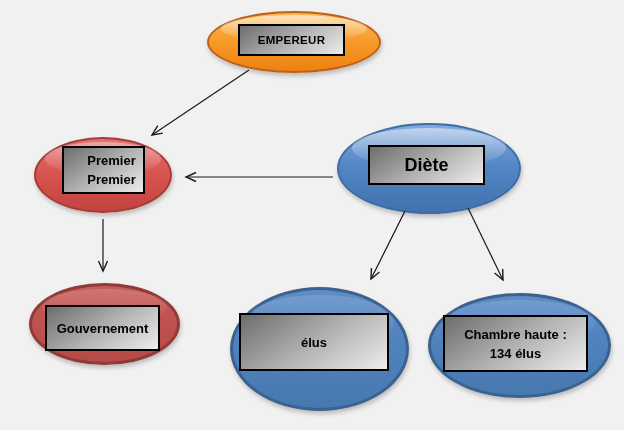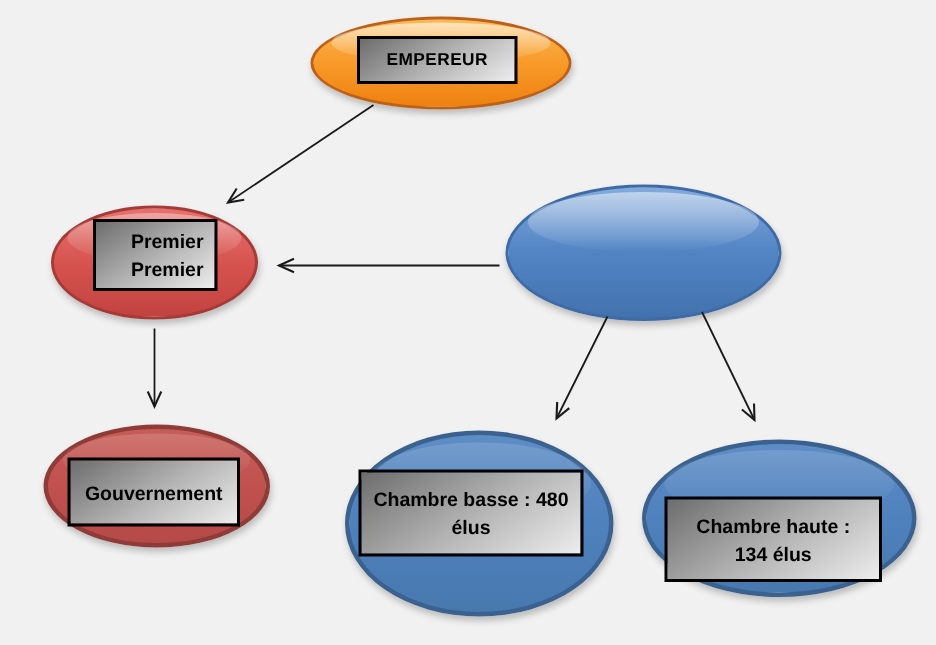--- a/index.html
+++ b/index.html
@@ -56,21 +56,21 @@
     background:linear-gradient(145deg,#6d6d6d 0%,#b3b3b3 52%,#ededed 100%);
     border:2px solid #000;box-sizing:border-box;
     color:#000;font-weight:bold;text-align:center;
   }
   .labelbox div{white-space:nowrap;}
   .lb-empereur{left:238px;top:24px;width:107px;height:32px;font-size:11.5px;letter-spacing:.3px;}
   .lb-premier {left:62px;top:146px;width:83px;height:48px;font-size:13px;line-height:19px;padding-left:16px;}
   .lb-diete   {left:368px;top:145px;width:117px;height:40px;font-size:18px;}
   .lb-gouvernement{left:45px;top:305px;width:115px;height:46px;font-size:13px;}
   .lb-basse   {left:239px;top:313px;width:150px;height:58px;font-size:13px;line-height:19px;}
-  .lb-haute   {left:443px;top:315px;width:145px;height:57px;font-size:13px;line-height:19px;margin-top:16px;}
+  .lb-haute   {left:443px;top:315px;width:145px;height:57px;font-size:13px;line-height:19px;}
   
   #arrows{position:absolute;left:0;top:0;pointer-events:none;}
   #arrows line{stroke:#1a1a1a;stroke-width:1.2;}
 </style>
 </head>
 <body>
 
 <div id="canvas">
 
   <div class="node n-empereur">
@@ -107,27 +107,29 @@
 
   <div class="labelbox lb-empereur">
     <div>EMPEREUR</div>
   </div>
 
   <div class="labelbox lb-premier">
     <div>Premier</div>
     <div>Premier</div>
   </div>
 
+  <div class="labelbox lb-diete">
+    <div>Diète</div>
+  </div>
 
   <div class="labelbox lb-gouvernement">
     <div>Gouvernement</div>
   </div>
 
   <div class="labelbox lb-basse">
-    <div>Chambre basse : 480</div>
     <div>élus</div>
   </div>
 
   <div class="labelbox lb-haute">
     <div>Chambre haute :</div>
     <div>134 élus</div>
   </div>
 
 </div>
 

